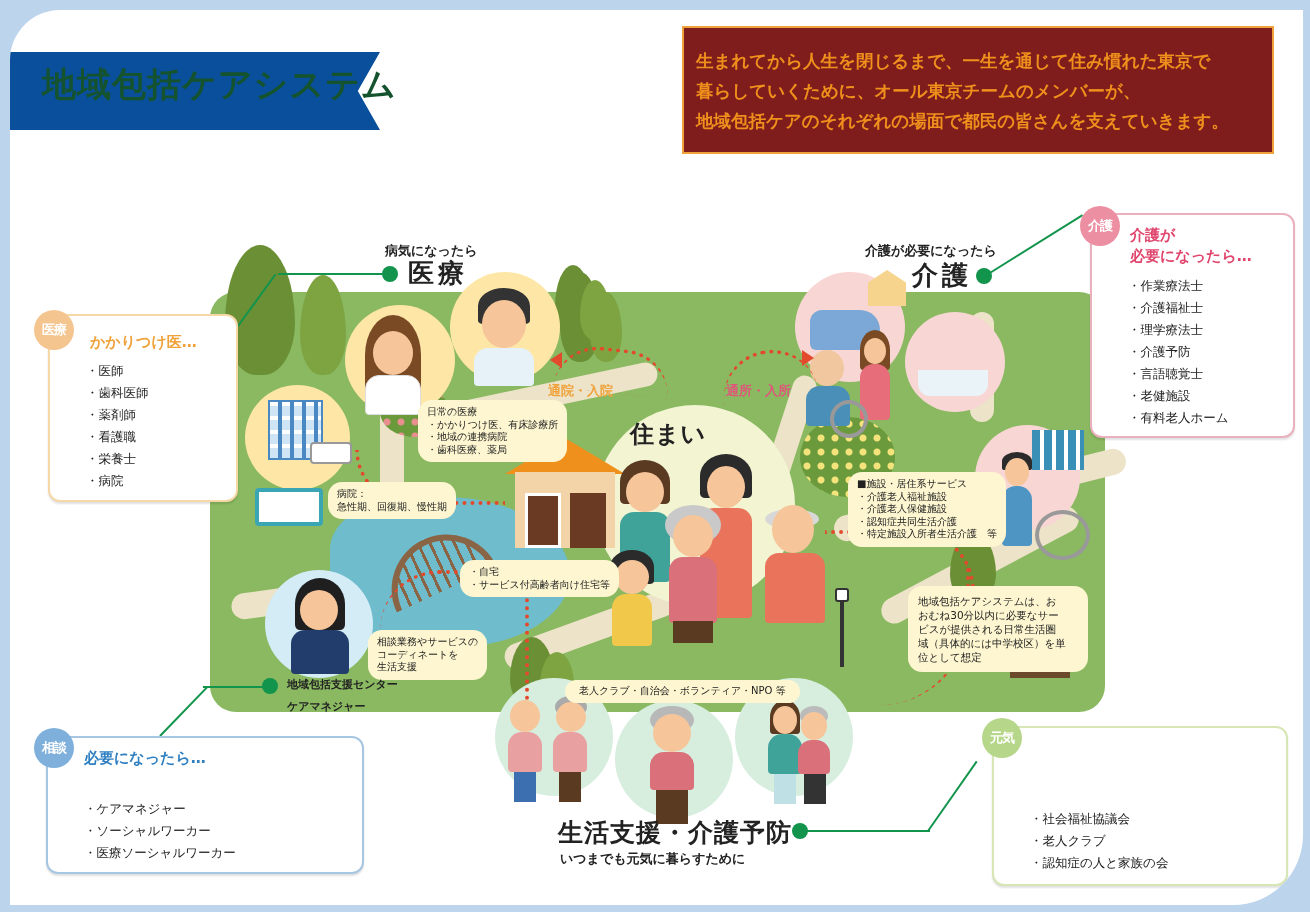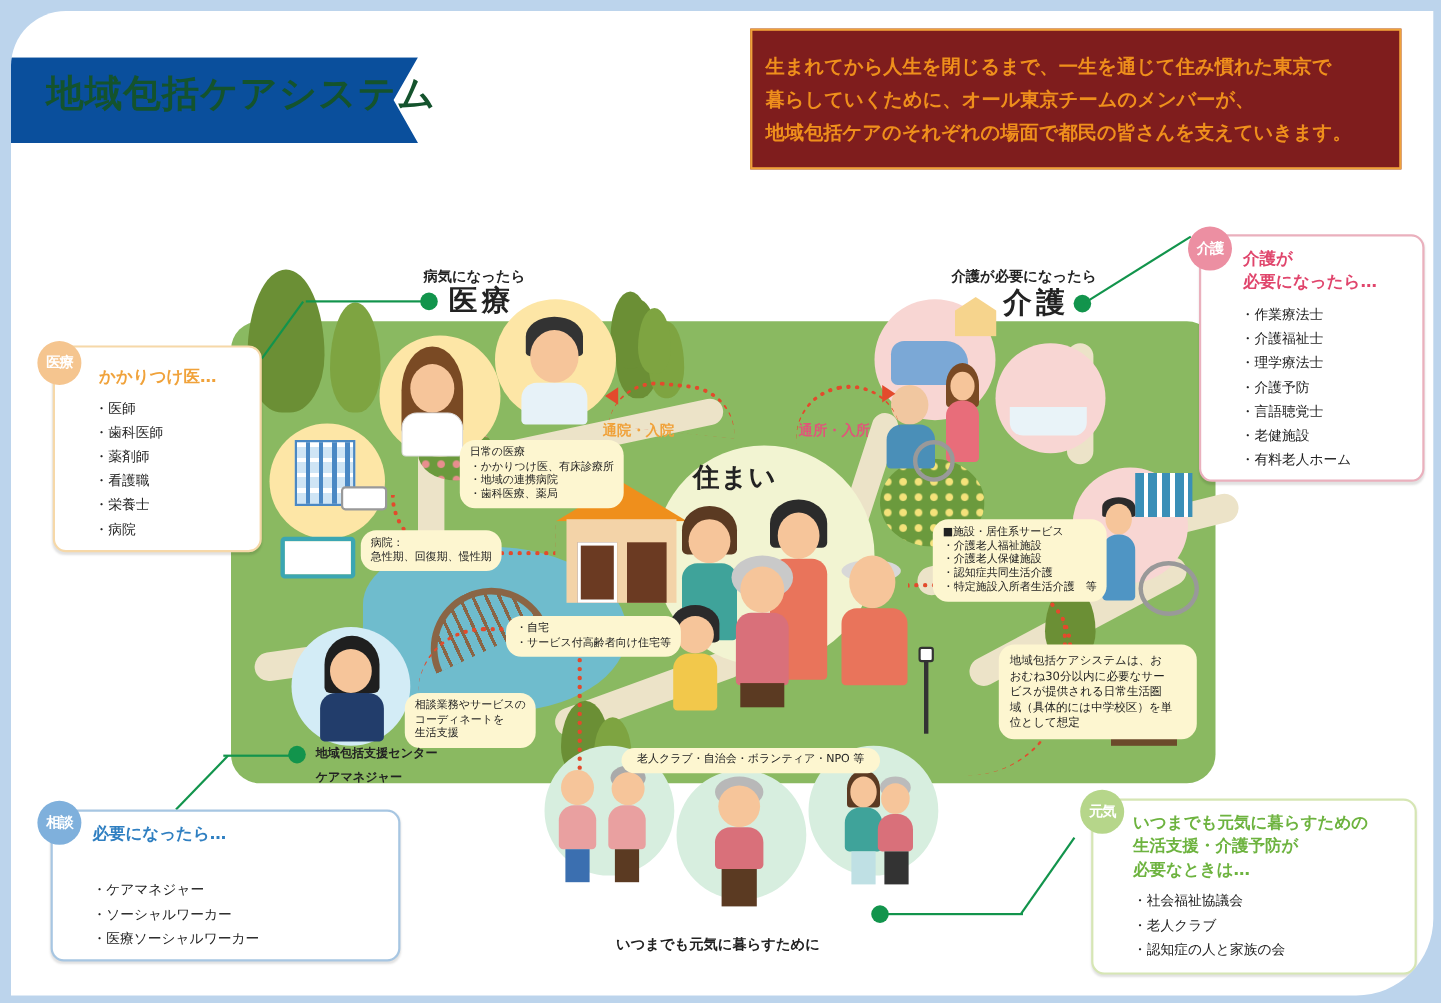--- a/index.html
+++ b/index.html
@@ -295,20 +295,21 @@
   <div class="line" style="left:975px;top:265px;width:115px;transform:rotate(-32deg);"></div>
 
   <div class="dot" style="left:252px;top:668px;"></div>
   <div class="sec-small" style="left:277px;top:664px;font-size:11px;line-height:22px;">
     <div>地域包括支援センター</div>
     <div>ケアマネジャー</div>
   </div>
   <div class="line" style="left:193px;top:676px;width:62px;"></div>
   <div class="line" style="left:150px;top:725px;width:68px;transform:rotate(-46deg);"></div>
 
+  <div class="sec-big" style="left:548px;top:806px;letter-spacing:1px;font-size:25px;">生活支援・介護予防</div>
   <div class="sec-small" style="left:550px;top:840px;">いつまでも元気に暮らすために</div>
   <div class="dot" style="left:782px;top:813px;"></div>
   <div class="line" style="left:792px;top:820px;width:128px;"></div>
   <div class="line" style="left:918px;top:820px;width:85px;transform:rotate(-55deg);"></div>
 
   <div class="info" style="left:38px;top:304px;width:190px;height:188px;border-color:#f6d8a8;">
     <div class="info-head" style="left:40px;top:16px;color:#f0a23a;">かかりつけ医…</div>
     <ul class="info-list" style="left:36px;top:44px;">
       <li>医師</li>
       <li>歯科医師</li>
@@ -343,25 +344,20 @@
     </div>
     <ul class="info-list" style="left:36px;top:60px;">
       <li>ケアマネジャー</li>
       <li>ソーシャルワーカー</li>
       <li>医療ソーシャルワーカー</li>
     </ul>
   </div>
   <div class="badge" style="left:24px;top:718px;background:#7fb0dc;">相談</div>
 
   <div class="info" style="left:982px;top:716px;width:296px;height:160px;border-color:#d6e6b4;">
-    <div class="info-head" style="left:36px;top:10px;color:#6db33f;">
-      <div>いつまでも元気に暮らすための</div>
-      <div>生活支援・介護予防が</div>
-      <div>必要なときは…</div>
-    </div>
     <ul class="info-list" style="left:36px;top:80px;">
       <li>社会福祉協議会</li>
       <li>老人クラブ</li>
       <li>認知症の人と家族の会</li>
     </ul>
   </div>
   <div class="badge" style="left:972px;top:708px;background:#b6d68a;">元気</div>
 
 </div>
 

